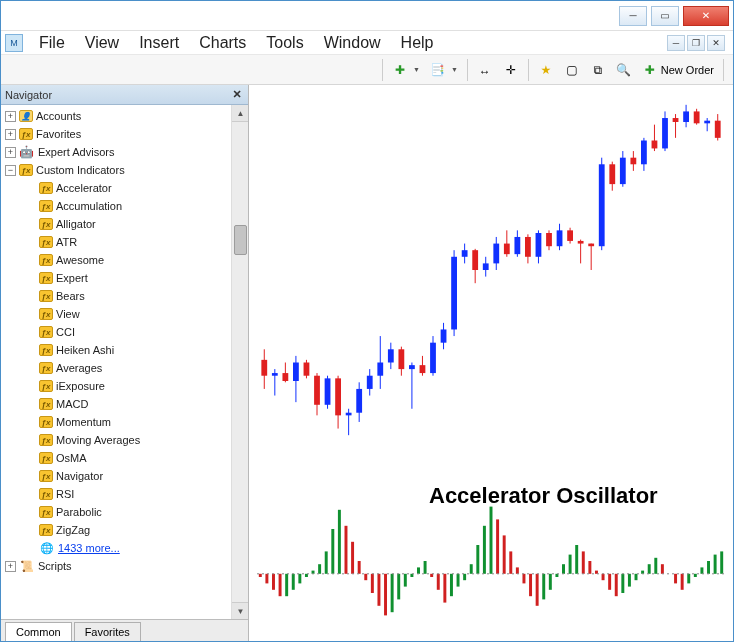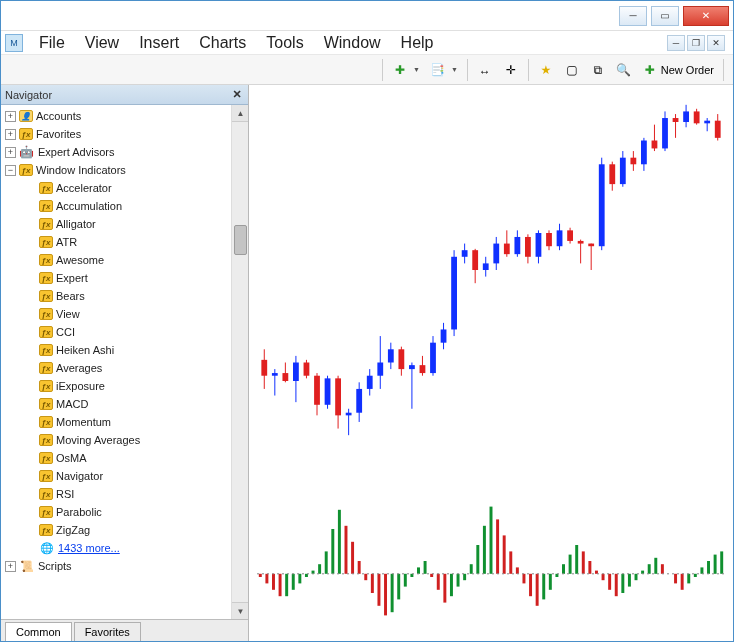--- a/index.html
+++ b/index.html
@@ -148,21 +148,21 @@
               <span>Favorites</span>
             </div>
             <div class="tree-row" style="padding-left: 4px;">
               <span class="expander">+</span>
               <span class="node-icon ea-icon">🤖</span>
               <span>Expert Advisors</span>
             </div>
             <div class="tree-row" style="padding-left: 4px;">
               <span class="expander">−</span>
               <span class="node-icon fx-icon">ƒx</span>
-              <span>Window Indicators</span>
+              <span>Custom Indicators</span>
             </div>
             <div class="tree-row" style="padding-left: 24px;">
               <span class="expander blank"></span>
               <span class="node-icon fx-icon">ƒx</span>
               <span>Accelerator</span>
             </div>
             <div class="tree-row" style="padding-left: 24px;">
               <span class="expander blank"></span>
               <span class="node-icon fx-icon">ƒx</span>
               <span>Accumulation</span>
@@ -367,20 +367,21 @@
             <rect x="434.1909090909091" width="5.8" y="26.428571428571445" height="10.571428571428555" fill="#1030ff"></rect>
             <line x1="447.63636363636357" x2="447.63636363636357" y1="23.785714285714278" y2="39.64285714285711" stroke="#e02020" stroke-width="1"></line>
             <rect x="444.7363636363636" width="5.8" y="26.428571428571445" height="11.89285714285711" fill="#e02020"></rect>
             <line x1="458.18181818181813" x2="458.18181818181813" y1="33.03571428571428" y2="46.25" stroke="#1030ff" stroke-width="1"></line>
             <rect x="455.28181818181815" width="5.8" y="35.678571428571445" height="2.6428571428571104" fill="#1030ff"></rect>
             <line x1="468.7272727272727" x2="468.7272727272727" y1="29.071428571428612" y2="55.5" stroke="#e02020" stroke-width="1"></line>
             <rect x="465.8272727272727" width="5.8" y="35.678571428571445" height="17.178571428571445" fill="#e02020"></rect>
           </svg>
       </div>
       <div class="indicator-pane">
+        <div class="osc-label">Accelerator Oscillator</div>
         <svg id="osc-svg" width="484" height="160">
             <line x1="11.295774647887324" x2="11.295774647887324" y1="92.8" y2="96" stroke="#d02020" stroke-width="2.9661971830985916"></line>
             <line x1="17.887323943661972" x2="17.887323943661972" y1="92.8" y2="102.4" stroke="#d02020" stroke-width="2.9661971830985916"></line>
             <line x1="24.47887323943662" x2="24.47887323943662" y1="92.8" y2="108.8" stroke="#d02020" stroke-width="2.9661971830985916"></line>
             <line x1="31.070422535211268" x2="31.070422535211268" y1="92.8" y2="115.2" stroke="#d02020" stroke-width="2.9661971830985916"></line>
             <line x1="37.66197183098592" x2="37.66197183098592" y1="92.8" y2="115.2" stroke="#109030" stroke-width="2.9661971830985916"></line>
             <line x1="44.25352112676056" x2="44.25352112676056" y1="92.8" y2="108.8" stroke="#109030" stroke-width="2.9661971830985916"></line>
             <line x1="50.845070422535215" x2="50.845070422535215" y1="92.8" y2="102.4" stroke="#109030" stroke-width="2.9661971830985916"></line>
             <line x1="57.436619718309856" x2="57.436619718309856" y1="92.8" y2="96" stroke="#109030" stroke-width="2.9661971830985916"></line>
             <line x1="64.02816901408451" x2="64.02816901408451" y1="92.8" y2="89.6" stroke="#109030" stroke-width="2.9661971830985916"></line>

